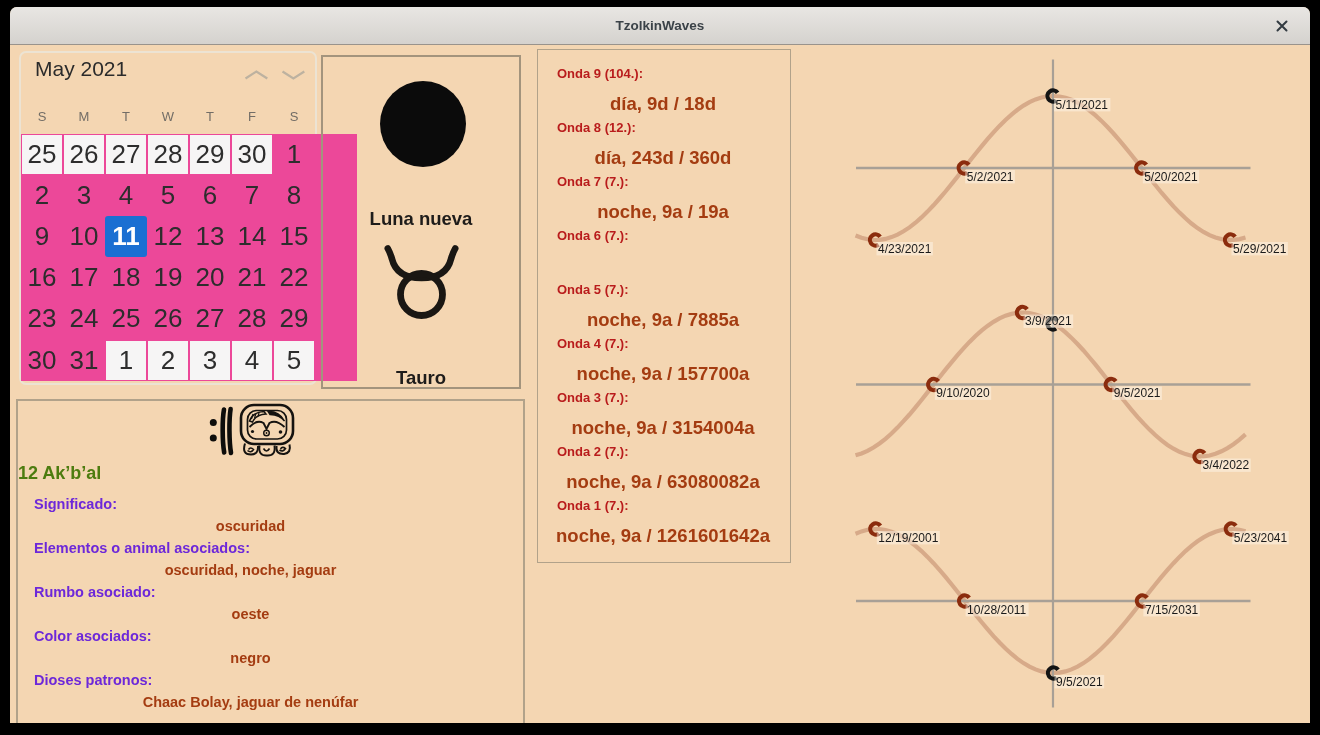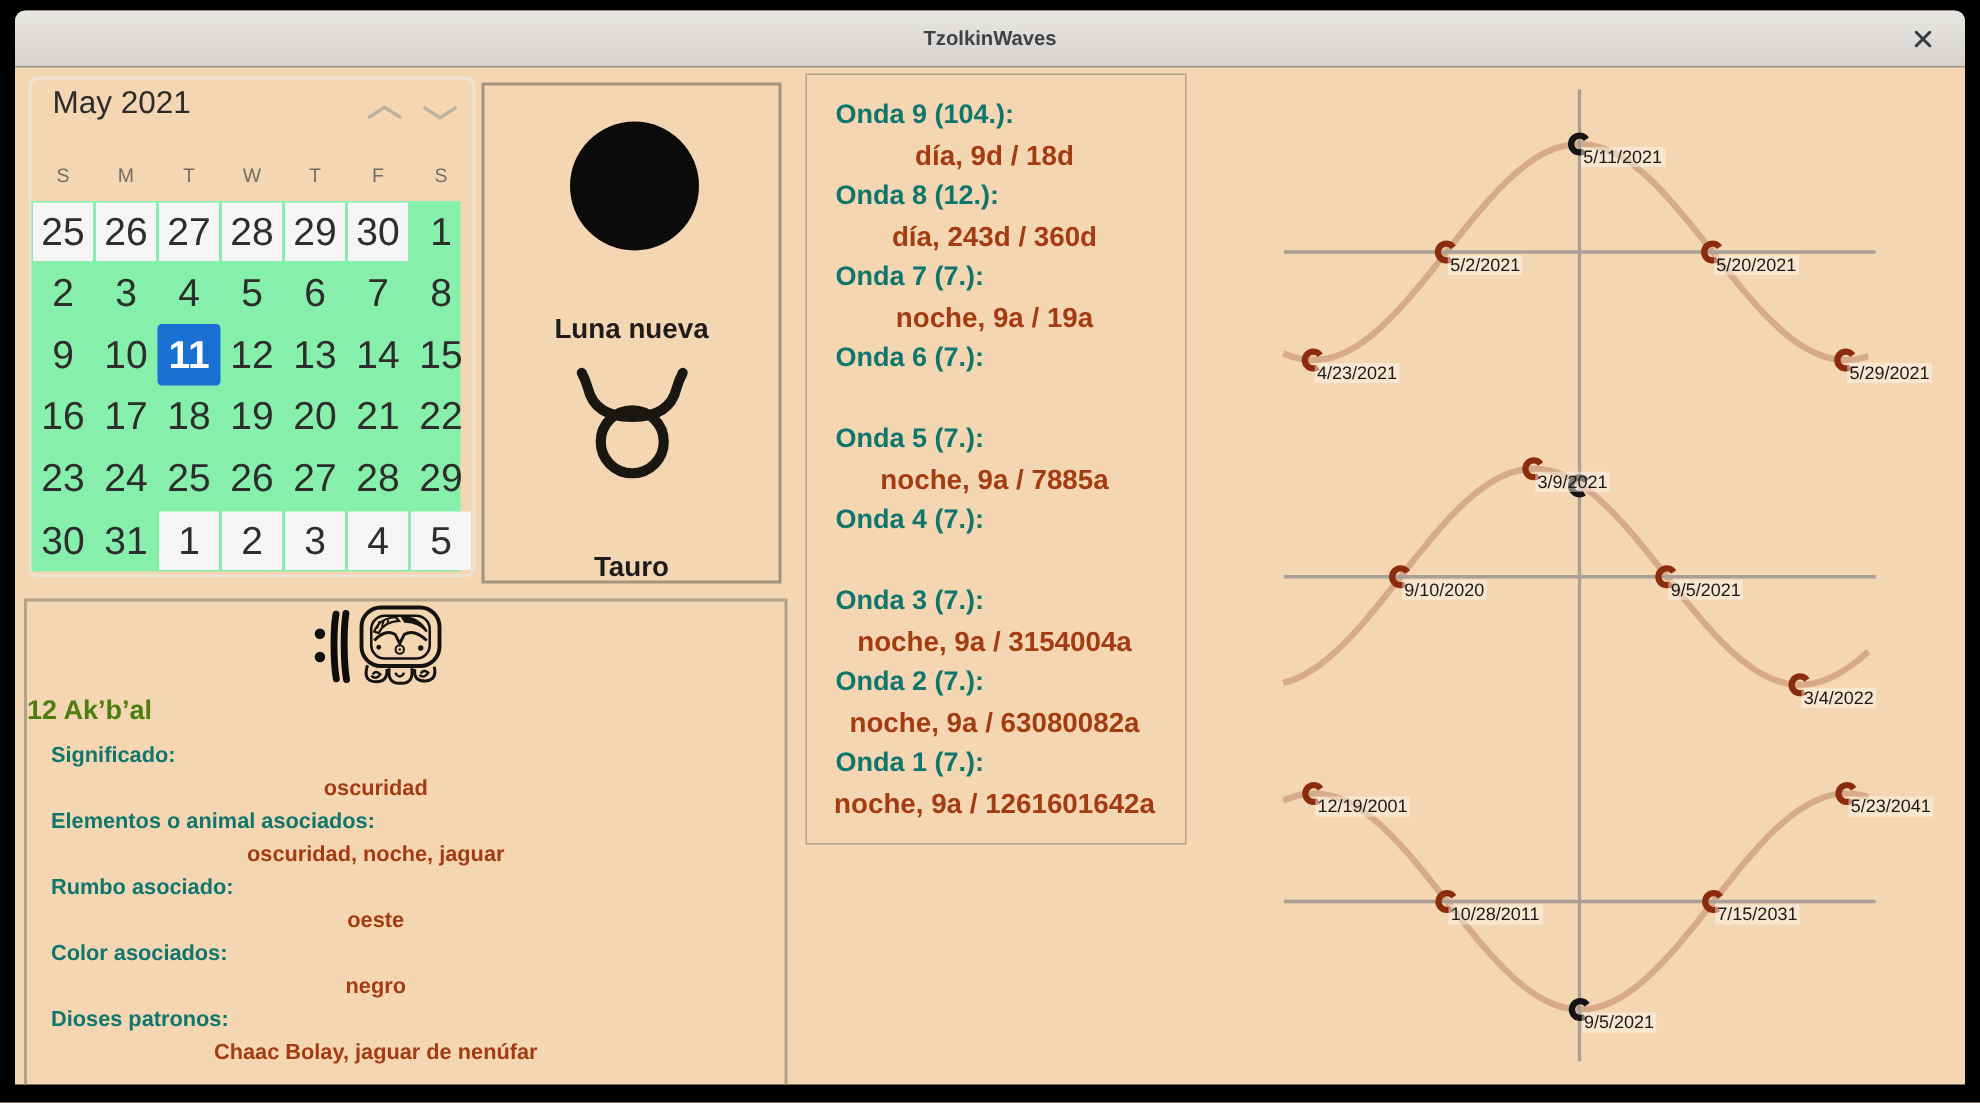--- a/index.html
+++ b/index.html
@@ -8,37 +8,37 @@
 #titlebar{position:absolute;left:0;top:0;width:100%;height:37px;
   background:linear-gradient(#e8e6e3,#d5d2ce);border-bottom:1px solid #99938c;}
 #title{position:absolute;left:0;top:0;width:100%;height:37px;line-height:37px;text-align:center;
   font-weight:bold;font-size:13.5px;color:#3b4248;}
 .panel{position:absolute;box-sizing:border-box;}
 
 #cal{left:9px;top:44px;width:298px;height:334px;border:2px solid #ece3d3;border-radius:7px;}
 #calhead{position:absolute;left:14px;top:4px;font-size:21px;color:#2b2b2b;}
 #dow{position:absolute;left:0px;top:56px;width:294px;height:22px;}
 .dw{position:absolute;top:0;width:42px;text-align:center;font-size:13px;color:#726d66;}
-#grid{position:absolute;left:0px;top:81px;width:286px;height:246.6px;background:#86efac;}
+#grid{position:absolute;left:0px;top:81px;width:336px;height:246.6px;background:#ec4899;}
 .cell{position:absolute;width:42px;height:41.1px;display:flex;align-items:center;justify-content:center;
   font-size:26px;color:#2d2d2d;}
 .othw{position:absolute;background:#f6f5f5;}
 .sel{background:#1a6fd2;color:#fff;font-weight:bold;border-radius:3px;}
 
 #moon{left:311px;top:48px;width:200px;height:334px;border:2px solid #a3947d;}
 #mooncircle{position:absolute;left:56.5px;top:24px;width:86px;height:86px;border-radius:50%;background:#0b0b0b;}
 .mcap{position:absolute;width:100%;text-align:center;font-weight:bold;font-size:18.5px;color:#1e1c1a;}
 
 #gly{left:6px;top:392px;width:509px;height:331px;border:2px solid #b1a28a;}
 #glytitle{position:absolute;width:470px;left:0;top:62px;font-weight:bold;font-size:18px;color:#4d7c0f;}
-.lab{position:absolute;left:16px;font-weight:bold;font-size:14.5px;color:#0f766e;}
+.lab{position:absolute;left:16px;font-weight:bold;font-size:14.5px;color:#6d28d9;}
 .val{position:absolute;width:465px;left:0;text-align:center;font-weight:bold;font-size:14.5px;color:#a43c11;}
 
 #onda{left:527px;top:42px;width:253.5px;height:514px;border:1.5px solid #b1a28a;}
-.oline{position:absolute;left:19px;font-weight:bold;font-size:18px;color:#0f766e;white-space:nowrap;}
+.oline{position:absolute;left:19px;font-weight:bold;font-size:13px;color:#b91c1c;white-space:nowrap;}
 .ovalue{position:absolute;left:0;width:250px;text-align:center;font-weight:bold;font-size:18.5px;color:#a43c11;white-space:nowrap;}
 #closex{position:absolute;left:auto;right:10px;top:0;width:37px;height:37px;}
 svg{position:absolute;left:0;top:0;}
 </style></head>
 <body>
 <div id="win">
   <div id="titlebar">
       <div id="title">TzolkinWaves</div>
     <svg id="closex" width="37" height="37">
         <path d="M14.5 14.5 L23.5 23.5 M23.5 14.5 L14.5 23.5" stroke="#333b42" stroke-width="2" stroke-linecap="round"></path>
@@ -163,20 +163,21 @@
       <div class="oline" style="top: 15.5px;">Onda 9 (104.):</div>
       <div class="ovalue" style="top: 42.5px;">día, 9d / 18d</div>
       <div class="oline" style="top: 69.5px;">Onda 8 (12.):</div>
       <div class="ovalue" style="top: 96.5px;">día, 243d / 360d</div>
       <div class="oline" style="top: 123.5px;">Onda 7 (7.):</div>
       <div class="ovalue" style="top: 150.5px;">noche, 9a / 19a</div>
       <div class="oline" style="top: 177.5px;">Onda 6 (7.):</div>
       <div class="oline" style="top: 231.5px;">Onda 5 (7.):</div>
       <div class="ovalue" style="top: 258.5px;">noche, 9a / 7885a</div>
       <div class="oline" style="top: 285.5px;">Onda 4 (7.):</div>
+      <div class="ovalue" style="top: 312.5px;">noche, 9a / 157700a</div>
       <div class="oline" style="top: 339.5px;">Onda 3 (7.):</div>
       <div class="ovalue" style="top: 366.5px;">noche, 9a / 3154004a</div>
       <div class="oline" style="top: 393.5px;">Onda 2 (7.):</div>
       <div class="ovalue" style="top: 420.5px;">noche, 9a / 63080082a</div>
       <div class="oline" style="top: 447.5px;">Onda 1 (7.):</div>
       <div class="ovalue" style="top: 474.5px;">noche, 9a / 1261601642a</div>
     </div>
   <svg id="chart" width="1300" height="716">
       <path d="M845.5 228.5 L851.5 230.8 L857.5 232.3 L863.5 233.0 L869.5 232.8 L875.5 231.9 L881.5 230.1 L887.5 227.6 L893.5 224.3 L899.5 220.4 L905.5 215.7 L911.5 210.4 L917.5 204.6 L923.5 198.3 L929.5 191.5 L935.5 184.5 L941.5 177.1 L947.5 169.6 L953.5 162.0 L959.5 154.3 L965.5 146.8 L971.5 139.4 L977.5 132.2 L983.5 125.4 L989.5 118.9 L995.5 113.0 L1001.5 107.6 L1007.5 102.8 L1013.5 98.6 L1019.5 95.1 L1025.5 92.4 L1031.5 90.5 L1037.5 89.3 L1043.5 89.0 L1049.5 89.5 L1055.5 90.8 L1061.5 92.8 L1067.5 95.7 L1073.5 99.2 L1079.5 103.5 L1085.5 108.4 L1091.5 113.9 L1097.5 120.0 L1103.5 126.5 L1109.5 133.4 L1115.5 140.6 L1121.5 148.0 L1127.5 155.6 L1133.5 163.2 L1139.5 170.8 L1145.5 178.3 L1151.5 185.7 L1157.5 192.7 L1163.5 199.4 L1169.5 205.6 L1175.5 211.3 L1181.5 216.5 L1187.5 221.1 L1193.5 224.9 L1199.5 228.1 L1205.5 230.5 L1211.5 232.1 L1217.5 232.9 L1223.5 232.9 L1229.5 232.1 L1235.5 230.5" fill="none" stroke="#d7aa89" stroke-width="4.2"></path>
       <path d="M845.5 448.3 L851.5 446.5 L857.5 443.9 L863.5 440.5 L869.5 436.5 L875.5 431.8 L881.5 426.5 L887.5 420.6 L893.5 414.2 L899.5 407.5 L905.5 400.4 L911.5 393.0 L917.5 385.4 L923.5 377.8 L929.5 370.2 L935.5 362.6 L941.5 355.3 L947.5 348.1 L953.5 341.3 L959.5 334.9 L965.5 329.0 L971.5 323.6 L977.5 318.9 L983.5 314.8 L989.5 311.4 L995.5 308.7 L1001.5 306.9 L1007.5 305.8 L1013.5 305.5 L1019.5 306.1 L1025.5 307.4 L1031.5 309.5 L1037.5 312.4 L1043.5 316.1 L1049.5 320.4 L1055.5 325.4 L1061.5 330.9 L1067.5 337.0 L1073.5 343.5 L1079.5 350.5 L1085.5 357.7 L1091.5 365.1 L1097.5 372.7 L1103.5 380.4 L1109.5 388.0 L1115.5 395.5 L1121.5 402.8 L1127.5 409.8 L1133.5 416.4 L1139.5 422.6 L1145.5 428.3 L1151.5 433.4 L1157.5 437.9 L1163.5 441.7 L1169.5 444.8 L1175.5 447.1 L1181.5 448.7 L1187.5 449.4 L1193.5 449.4 L1199.5 448.5 L1205.5 446.8 L1211.5 444.3 L1217.5 441.1 L1223.5 437.2 L1229.5 432.6 L1235.5 427.4" fill="none" stroke="#d7aa89" stroke-width="4.2"></path>

